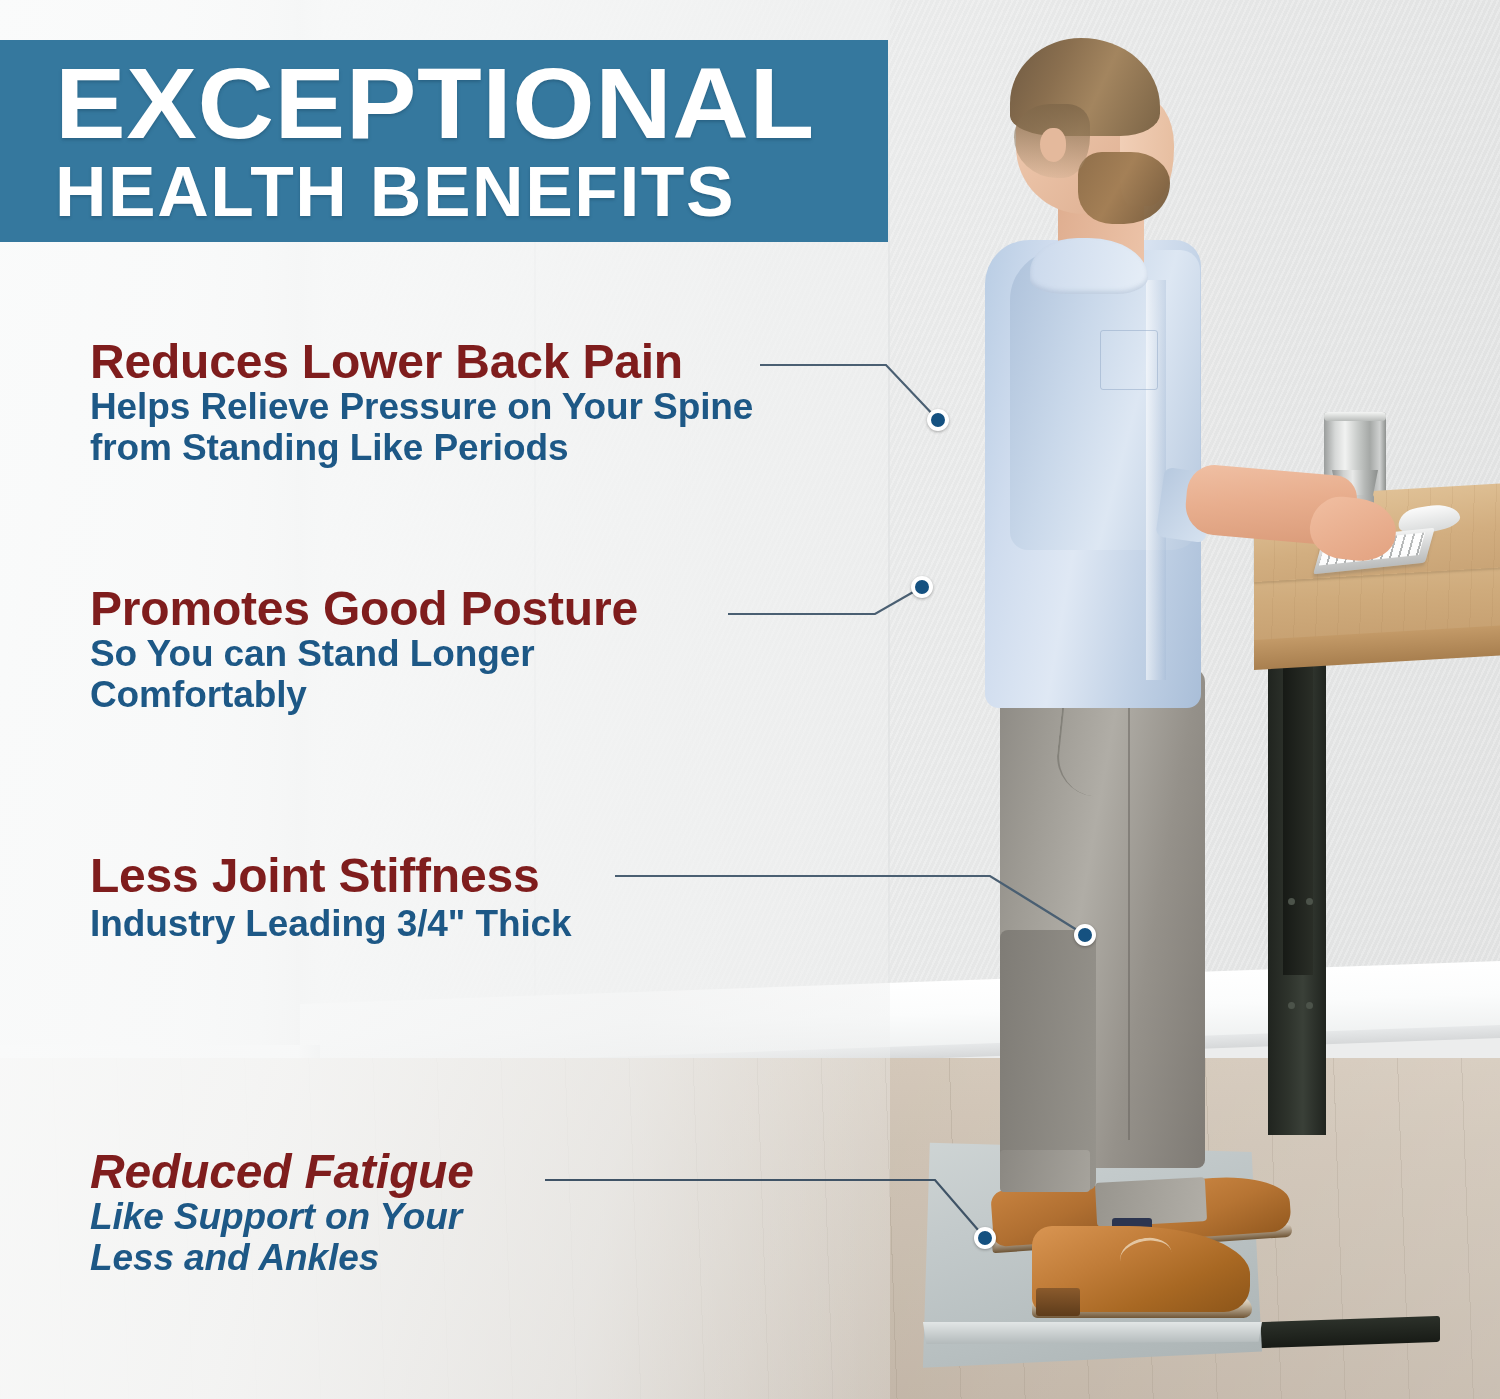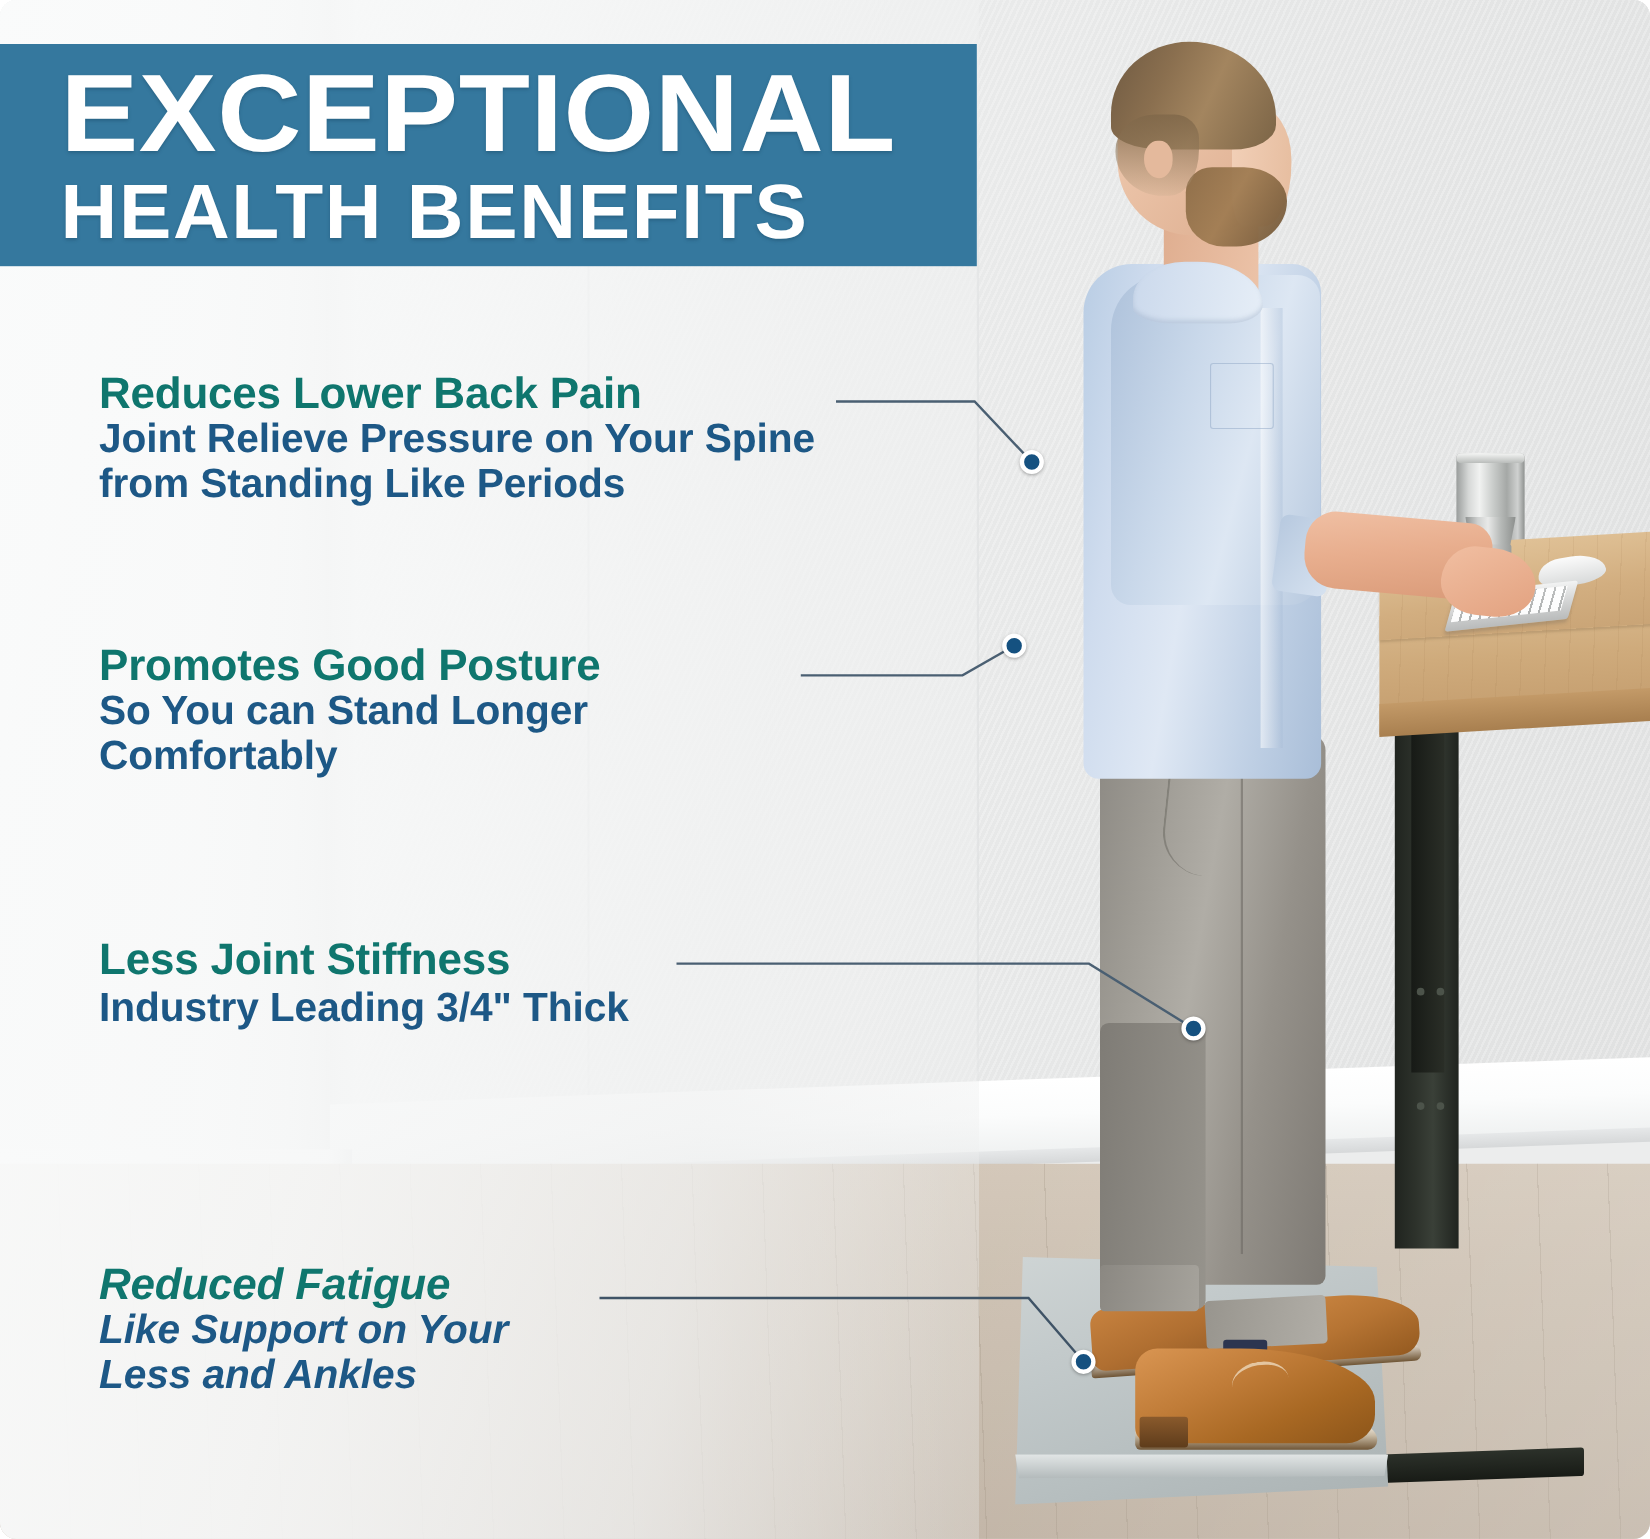--- a/index.html
+++ b/index.html
@@ -1,18 +1,18 @@
 <!DOCTYPE html>
 <html><head>
 <meta charset="utf-8">
 <style>
   html,body{margin:0;padding:0;background:#fff;}
   body{width:1500px;height:1399px;overflow:hidden;font-family:"Liberation Sans",sans-serif;}
 
-  #stage{position:relative;width:1500px;height:1399px;overflow:hidden;background:#e9eaea;border-radius:15px;}
+  #stage{position:relative;width:1500px;height:1399px;overflow:hidden;background:#e9eaea;}
 
   
   .scene{position:absolute;inset:0;}
 
   .wall-back{position:absolute;left:0;top:0;width:1500px;height:1160px;
     background:
       radial-gradient(ellipse 700px 500px at 300px 250px, #ffffff 0%, #f6f7f7 45%, #eceded 100%),
       linear-gradient(100deg,#fafbfb 0%,#f2f3f3 38%,#e7e8e8 62%,#dedfdf 100%);}
 
   
@@ -210,21 +210,21 @@
     transform:scaleX(1.06);transform-origin:left center;
     text-shadow:0 2px 3px rgba(20,60,85,.35);}
   .banner-l2{font-family:"Liberation Sans Narrow","Liberation Sans",sans-serif;
     font-weight:700;font-size:70px;line-height:1.0;color:#fff;letter-spacing:1.5px;
     transform:scaleX(1.02);transform-origin:left center;margin-top:6px;
     text-shadow:0 2px 3px rgba(20,60,85,.35);}
 
   
   .benefit{position:absolute;}
   .b-head{font-family:"Liberation Sans Narrow","Liberation Sans",sans-serif;
-    font-weight:700;font-size:40px;line-height:1.0;color:#0f766e;
+    font-weight:700;font-size:48px;line-height:1.0;color:#7f1d1d;
     white-space:nowrap;letter-spacing:-.2px;}
   .b-sub{font-family:"Liberation Sans Narrow","Liberation Sans",sans-serif;
     font-weight:700;font-size:37px;line-height:1.12;color:#1d5886;
     white-space:nowrap;letter-spacing:-.1px;}
   .b-sub.loose{line-height:1.30;}
 
   #b1{left:90px;top:338px;}
   #b2{left:90px;top:585px;}
   #b3{left:90px;top:852px;}
   #b4{left:90px;top:1148px;font-style:italic;}
@@ -339,21 +339,21 @@
   <div class="dot" style="left:1074px;top:924px"></div>
   <div class="dot" style="left:974px;top:1227px"></div>
 
   <div class="banner">
     <div class="banner-l1">EXCEPTIONAL</div>
     <div class="banner-l2">HEALTH BENEFITS</div>
   </div>
 
   <div class="benefit" id="b1">
     <div class="b-head">Reduces Lower Back Pain</div>
-    <div class="b-sub">Joint Relieve Pressure on Your Spine</div>
+    <div class="b-sub">Helps Relieve Pressure on Your Spine</div>
     <div class="b-sub">from Standing Like Periods</div>
   </div>
 
   <div class="benefit" id="b2">
     <div class="b-head">Promotes Good Posture</div>
     <div class="b-sub">So You can Stand Longer</div>
     <div class="b-sub">Comfortably</div>
   </div>
 
   <div class="benefit" id="b3">

